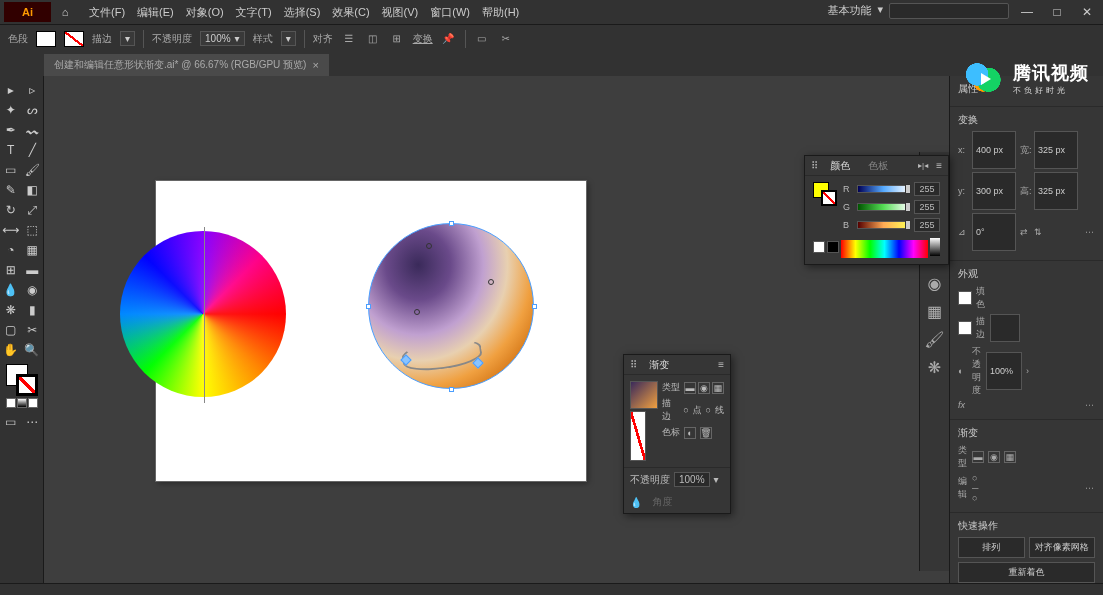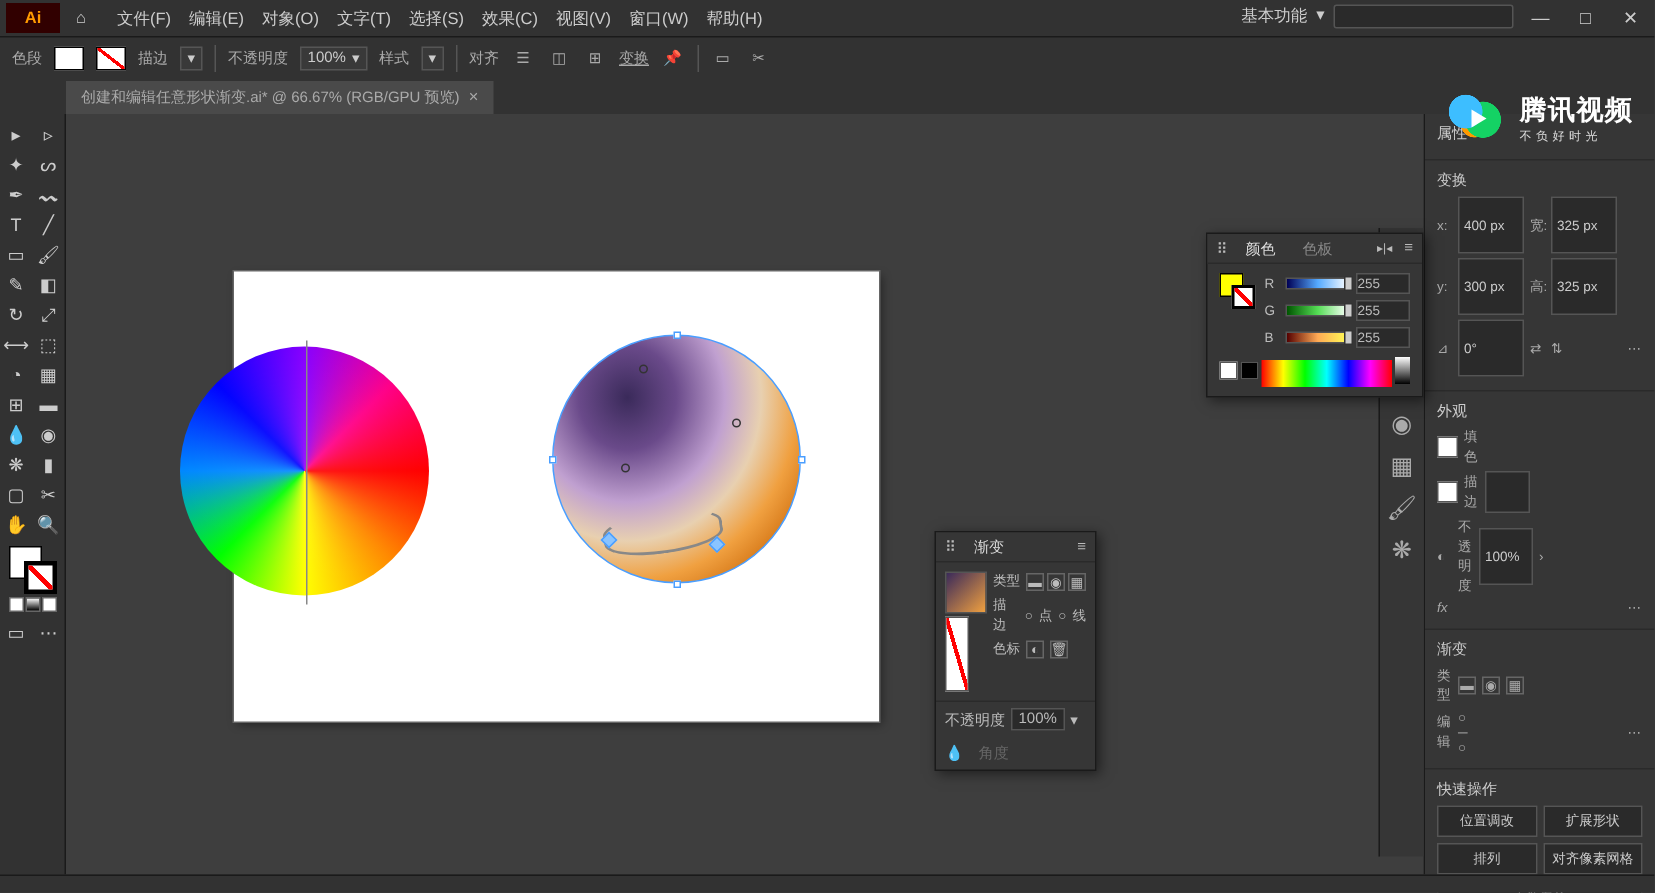--- a/index.html
+++ b/index.html
@@ -1,18 +1,18 @@
 <!DOCTYPE html>
 <html><head>
 <meta charset="utf-8">
 <style>
 *{margin:0;padding:0;box-sizing:border-box;font-family:"Microsoft YaHei",sans-serif;user-select:none}
 body{width:1103px;height:595px;background:#323232;overflow:hidden;position:relative}
 .menubar{height:24px;background:#323232;display:flex;align-items:center;padding:0 4px;font-size:11px;color:#ccc}
-.ai-logo{width:36px;height:20px;background:#310000;color:#ff9a00;display:flex;align-items:center;justify-content:center;font-weight:bold;font-size:11px;margin-right:4px}
+.ai-logo{width:47px;height:20px;background:#310000;color:#ff9a00;display:flex;align-items:center;justify-content:center;font-weight:bold;font-size:11px;margin-right:4px}
 .home-icon{width:20px;height:18px;display:flex;align-items:center;justify-content:center;color:#ccc;margin-right:8px}
 .menu-item{padding:0 6px;cursor:pointer;white-space:nowrap}
 .menu-right{margin-left:auto;display:flex;gap:6px}
 .search-box{width:120px;height:16px;background:#2a2a2a;border:1px solid #555;border-radius:2px}
 .win-btn{width:24px;height:18px;display:flex;align-items:center;justify-content:center;color:#ccc;font-size:12px;cursor:pointer}
 
 .control-bar{height:28px;background:#323232;border-top:1px solid #1a1a1a;display:flex;align-items:center;padding:0 8px;font-size:10px;color:#aaa;gap:8px}
 .swatch{width:20px;height:16px;border:1px solid #000}
 .swatch.white{background:#fff}
 .swatch.none{background:#fff;position:relative}
@@ -69,21 +69,21 @@
 .eyedrop-row{padding:4px 6px;display:flex;align-items:center;gap:10px}
 
 .color-panel{top:155px;right:154px;width:145px}
 .color-panel .panel-header{justify-content:flex-start}
 .color-panel .panel-header .ptabs{display:flex;gap:10px}
 .color-body{padding:6px 8px}
 .slider-row{display:flex;align-items:center;gap:4px;margin-bottom:4px}
 .slider-label{width:10px;font-size:9px}
 .slider{flex:1;height:8px;border:1px solid #555;position:relative}
 .slider-thumb{position:absolute;top:-2px;width:6px;height:10px;background:#ccc;border:1px solid #333}
-.slider-val{width:36px;background:#2a2a2a;border:1px solid #555;text-align:left;font-size:9px;padding:1px 0}
+.slider-val{width:26px;background:#2a2a2a;border:1px solid #555;text-align:center;font-size:9px;padding:1px 0}
 .sl1{background:linear-gradient(to right,#005,#5af,#fff)}
 .sl2{background:linear-gradient(to right,#050,#5d5,#fff)}
 .sl3{background:linear-gradient(to right,#500,#fa5,#ff5)}
 .spectrum{height:18px;margin-top:4px;background:linear-gradient(to right,#ff0000,#ffff00,#00ff00,#00ffff,#0000ff,#ff00ff,#ff0000)}
 .spectrum-row{display:flex;align-items:center;gap:2px}
 .tiny-sw{width:12px;height:12px;border:1px solid #555}
 .color-select{width:24px;height:24px;position:relative;margin-bottom:4px}
 .color-select .fill{position:absolute;width:16px;height:16px;background:#ff0;border:1px solid #000;top:0;left:0}
 .color-select .stroke{position:absolute;width:16px;height:16px;background:#fff;border:2px solid #000;bottom:0;right:0}
 .color-select .stroke::after{content:"";position:absolute;inset:0;background:linear-gradient(to top right,transparent 42%,red 42%,red 58%,transparent 58%)}
@@ -377,24 +377,20 @@
         </div>
       <div class="xy-row">
           <span>编辑</span>
           <span>○ ─ ○</span>
           <span style="margin-left:auto">⋯</span>
         </div>
     </div>
     <div class="dock-section" style="flex:1">
       <div class="dock-title">快速操作</div>
       <div class="btn-row">
-          <div class="dock-btn">位置调改</div>
-          <div class="dock-btn">扩展形状</div>
-        </div>
-      <div class="btn-row">
           <div class="dock-btn">排列</div>
           <div class="dock-btn">对齐像素网格</div>
         </div>
       <div class="btn-row">
           <div class="dock-btn full">重新着色</div>
         </div>
       <div class="btn-row">
           <div class="dock-btn full">启动全局编辑</div>
         </div>
     </div>

